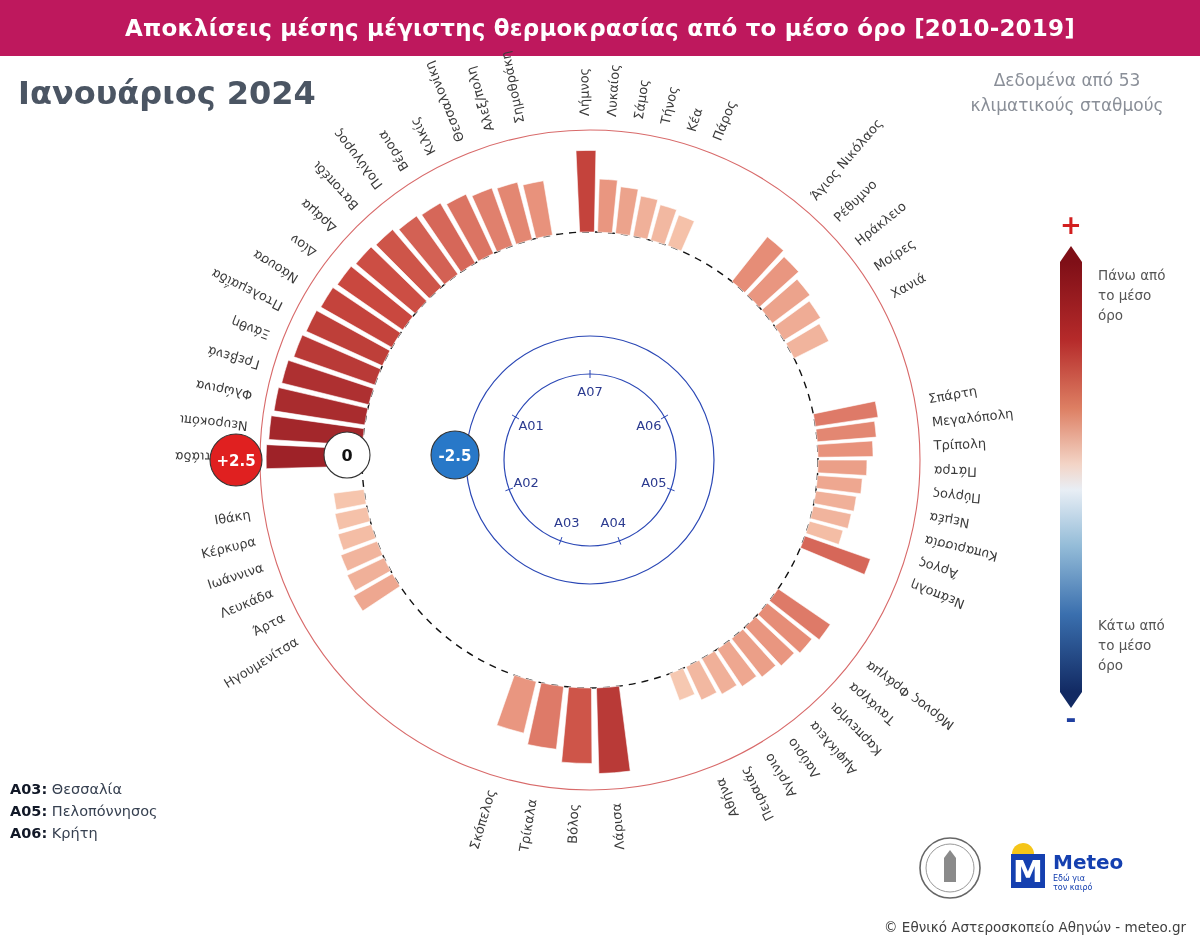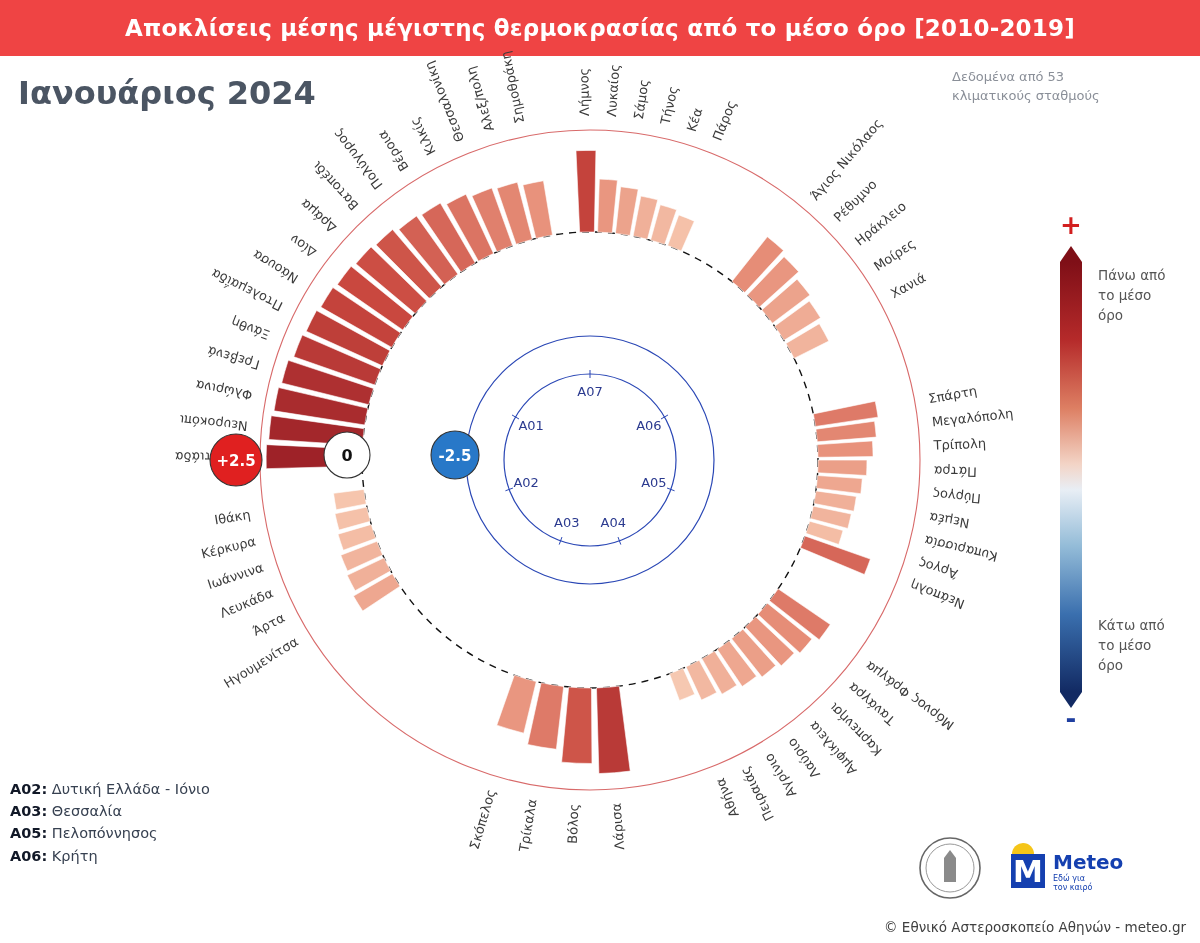--- a/index.html
+++ b/index.html
@@ -5,34 +5,34 @@
   html,body{margin:0;padding:0;}
   body{
     width:1200px;height:943px;
     background:#ffffff;
     font-family:"DejaVu Sans", sans-serif;
     position:relative;
     overflow:hidden;
   }
   #titlebar{
     position:absolute;left:0;top:0;width:1200px;height:56px;
-    background:#ef4444;color:#ffffff;
+    background:#be185d;color:#ffffff;
     display:flex;align-items:center;justify-content:center;
   }
   #titlebar .t{
     font-size:23px;font-weight:bold;letter-spacing:0.2px;
     font-family:"DejaVu Sans", sans-serif;
   }
   #month{
     position:absolute;left:18px;top:74px;
     font-size:32px;font-weight:bold;color:#4b5563;
   }
   #stations{
-    position:absolute;right:18px;top:68px;width:230px;text-align:left;
-    font-size:13px;color:#8a8f98;line-height:1.45;
+    position:absolute;right:18px;top:68px;width:230px;text-align:center;
+    font-size:17px;color:#8a8f98;line-height:1.45;
   }
   #legendbox{
     position:absolute;left:10px;top:778px;font-size:14.5px;color:#374151;
     line-height:1.53;
   }
   #legendbox .row{white-space:nowrap;}
   #legendbox b{color:#111827;}
   #credit{
     position:absolute;right:14px;bottom:8px;font-size:13.5px;color:#404040;
   }
@@ -236,19 +236,18 @@
         <text x="1053" y="869" font-size="20" font-weight="bold" fill="#1540b0">Meteo</text>
         <text x="1053" y="881" font-size="8" fill="#1540b0">Εδώ για</text>
         <text x="1053" y="890" font-size="8" fill="#1540b0">τον καιρό</text>
       </g>
     </g>
 </svg>
 
 <div style="position:absolute;left:1050;top:0"></div>
 
 <div id="legendbox">
-  <div class="row"><b>A02:</b> <span>Δυτική Ελλάδα - Ιόνιο</span></div>
   <div class="row"><b>A03:</b> <span>Θεσσαλία</span></div>
   <div class="row"><b>A05:</b> <span>Πελοπόννησος</span></div>
   <div class="row"><b>A06:</b> <span>Κρήτη</span></div>
 </div>
 
 <div id="credit">© Εθνικό Αστεροσκοπείο Αθηνών - meteo.gr</div>
 
 </body></html>

